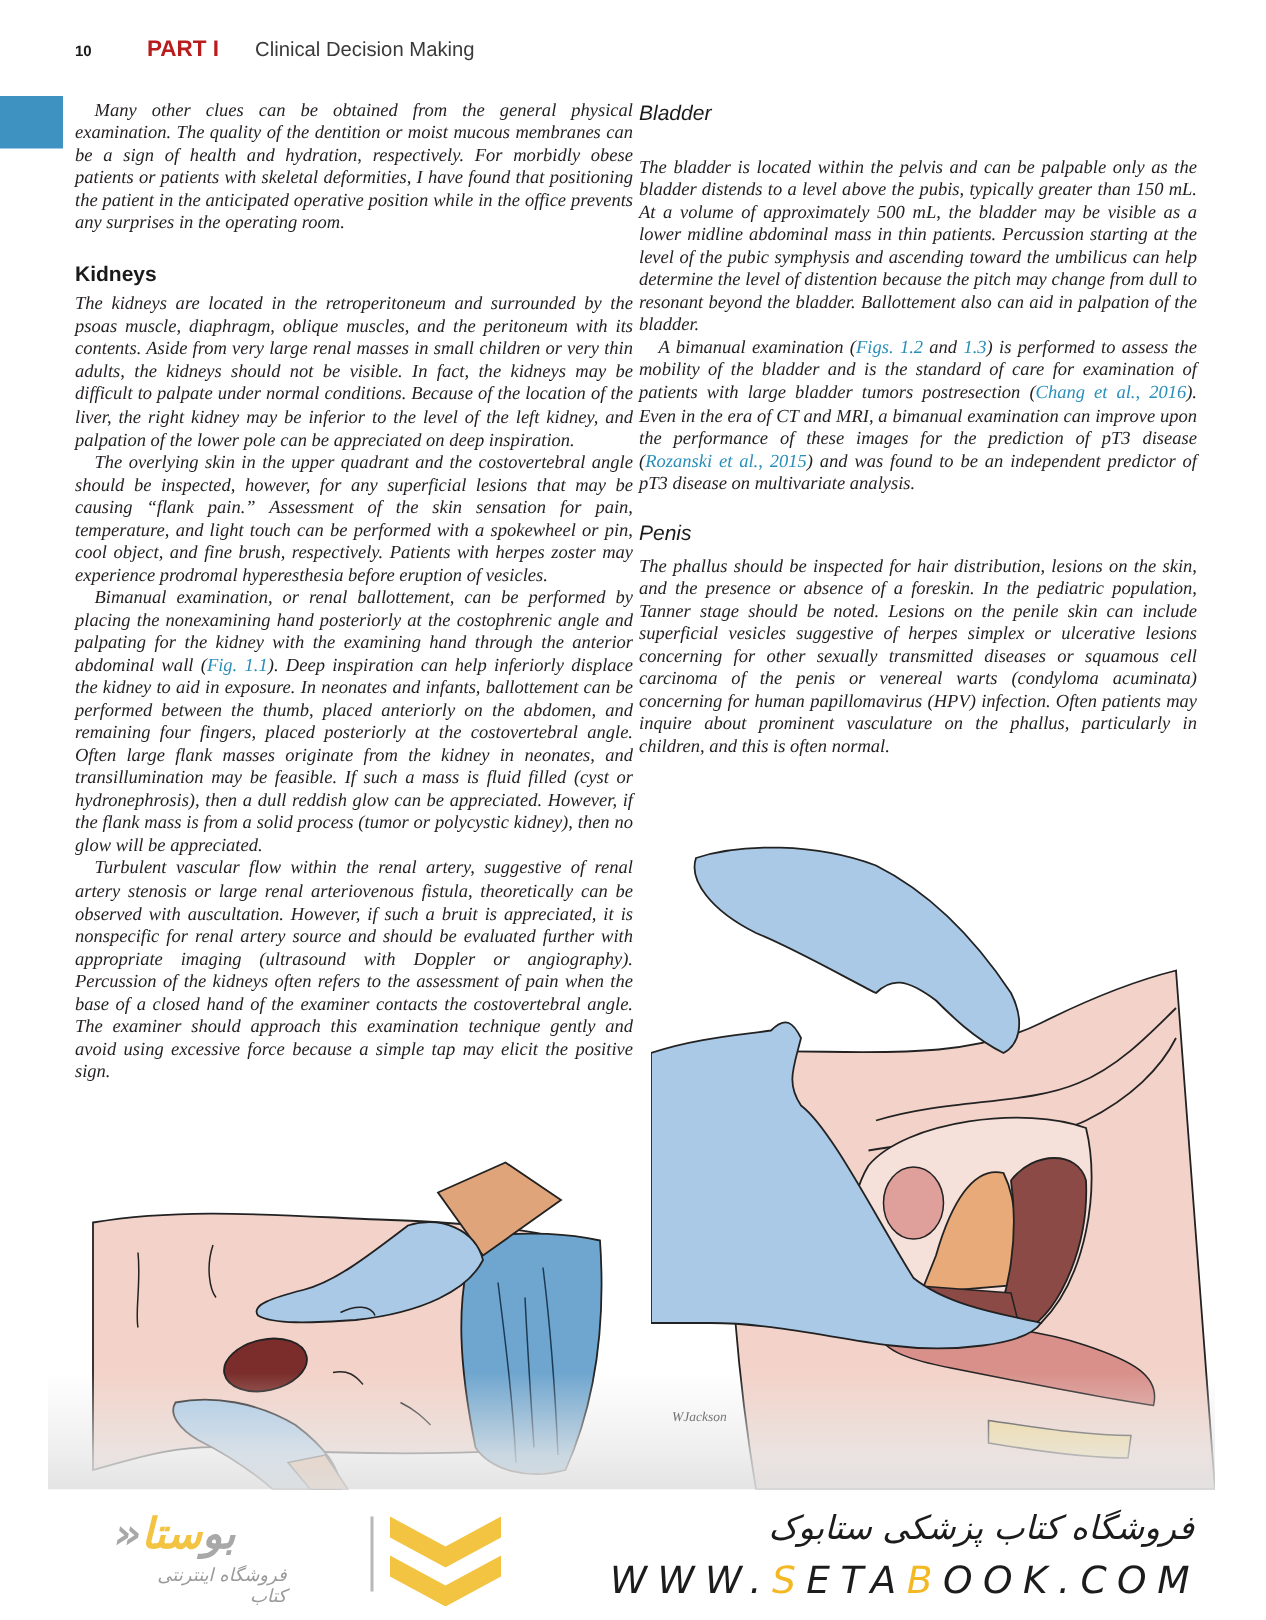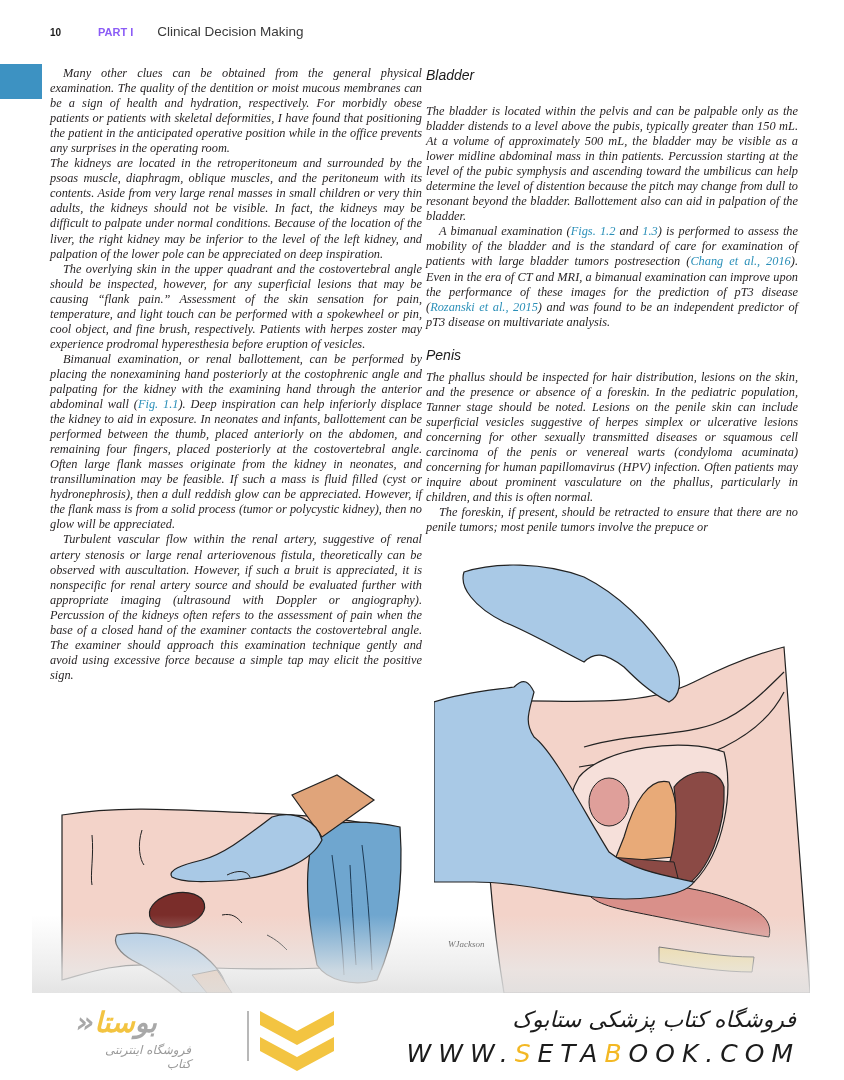--- a/index.html
+++ b/index.html
@@ -2,21 +2,21 @@
 <html><head>
 <meta charset="utf-8">
 <style>
   * { box-sizing: border-box; margin: 0; padding: 0; }
   html, body { width: 844px; height: 1080px; background: #ffffff; overflow: hidden; }
   body { position: relative; font-family: "Liberation Serif", "DejaVu Serif", serif; color: #231f20; }
 
   .running-head { position: absolute; top: 24px; left: 50px; height: 20px; display: flex; align-items: baseline;
     font-family: "Liberation Sans", "DejaVu Sans", sans-serif; }
   .page-num { font-size: 10px; font-weight: bold; color: #1a1a1a; width: 48px; }
-  .part-label { font-size: 11px; font-weight: bold; color: #8b5cf6; margin-right: 8px; }
+  .part-label { font-size: 15px; font-weight: bold; color: #b91c1c; margin-right: 8px; }
   .part-title { font-size: 13.5px; color: #3a3a3a; margin-left: 16px; }
 
   .thumb-tab { position: absolute; left: 0; top: 64px; width: 42px; height: 35px; background: #3d92c2; }
 
   .col { position: absolute; width: 372px; text-align: justify; font-size: 12.35px; line-height: 15.05px; }
   .col-left { left: 50px; top: 66px; }
   .col-right { left: 426px; top: 66px; }
 
   .col p { text-indent: 13px; hyphens: manual; font-style: italic; }
   .col p.noindent { text-indent: 0; }
@@ -58,33 +58,33 @@
 <div class="running-head">
   <span class="page-num">10</span>
   <span class="part-label">PART I</span>
   <span class="part-title">Clinical Decision Making</span>
 </div>
 
 <div class="thumb-tab"></div>
 
 <div class="col col-left">
   <p>Many other clues can be obtained from the general physical examination. The quality of the dentition or moist mucous membranes can be a sign of health and hydration, respectively. For morbidly obese patients or patients with skeletal deformities, I have found that positioning the patient in the anticipated operative position while in the office prevents any surprises in the operating room.</p>
+  <h2 class="sec-head" style="margin-top:17px;margin-bottom:4px;">Kidneys</h2>
   <p class="noindent">The kidneys are located in the retroperitoneum and surrounded by the psoas muscle, diaphragm, oblique muscles, and the peritoneum with its contents. Aside from very large renal masses in small children or very thin adults, the kidneys should not be visible. In fact, the kidneys may be difficult to palpate under normal conditions. Because of the location of the liver, the right kidney may be inferior to the level of the left kidney, and palpation of the lower pole can be appreciated on deep inspiration.</p>
   <p>The overlying skin in the upper quadrant and the costovertebral angle should be inspected, however, for any superficial lesions that may be causing “flank pain.” Assessment of the skin sensation for pain, temperature, and light touch can be performed with a spoke­wheel or pin, cool object, and fine brush, respectively. Patients with herpes zoster may experience prodromal hyperesthesia before eruption of vesicles.</p>
   <p><span>Bimanual examination, or renal ballottement, can be performed by placing the nonexamining hand posteriorly at the costophrenic angle and palpating for the kidney with the examining hand through the anterior abdominal wall (</span><a class="xref">Fig. 1.1</a><span>). Deep inspiration can help inferiorly displace the kidney to aid in exposure. In neonates and infants, ballottement can be performed between the thumb, placed anteriorly on the abdomen, and remaining four fingers, placed posteriorly at the costovertebral angle. Often large flank masses originate from the kidney in neonates, and transillumination may be feasible. If such a mass is fluid filled (cyst or hydronephrosis), then a dull reddish glow can be appreciated. However, if the flank mass is from a solid process (tumor or polycystic kidney), then no glow will be appreciated.</span></p>
   <p>Turbulent vascular flow within the renal artery, suggestive of renal artery stenosis or large renal arteriovenous fistula, theoretically can be observed with auscultation. However, if such a bruit is appreciated, it is nonspecific for renal artery source and should be evaluated further with appropriate imaging (ultrasound with Doppler or angiography). Percussion of the kidneys often refers to the assessment of pain when the base of a closed hand of the examiner contacts the costovertebral angle. The examiner should approach this examina­tion technique gently and avoid using excessive force because a simple tap may elicit the positive sign.</p>
 </div>
 
 <div class="col col-right">
   <h3 class="subsec-head" style="margin-bottom:20px;">Bladder</h3>
   <p class="noindent">The bladder is located within the pelvis and can be palpable only as the bladder distends to a level above the pubis, typically greater than 150 mL. At a volume of approximately 500 mL, the bladder may be visible as a lower midline abdominal mass in thin patients. Percussion starting at the level of the pubic symphysis and ascending toward the umbilicus can help determine the level of distention because the pitch may change from dull to resonant beyond the bladder. Ballottement also can aid in palpation of the bladder.</p>
   <p><span>A bimanual examination (</span><a class="xref">Figs. 1.2</a><span> and </span><a class="xref">1.3</a><span>) is performed to assess the mobility of the bladder and is the standard of care for examination of patients with large bladder tumors postresection (</span><a class="xref">Chang et al., 2016</a><span>). Even in the era of CT and MRI, a bimanual examination can improve upon the performance of these images for the prediction of pT3 disease (</span><a class="xref">Rozanski et al., 2015</a><span>) and was found to be an independent predictor of pT3 disease on multivariate analysis.</span></p>
   <h3 class="subsec-head" style="margin-top:16px;margin-bottom:6px;">Penis</h3>
   <p class="noindent">The phallus should be inspected for hair distribution, lesions on the skin, and the presence or absence of a foreskin. In the pediatric population, Tanner stage should be noted. Lesions on the penile skin can include superficial vesicles suggestive of herpes simplex or ulcerative lesions concerning for other sexually transmitted diseases or squamous cell carcinoma of the penis or venereal warts (condyloma acuminata) concerning for human papillomavirus (HPV) infection. Often patients may inquire about prominent vasculature on the phallus, particularly in children, and this is often normal.</p>
-  <p>The foreskin, if present, should be retracted to ensure that there are no penile tumors; most penile tumors involve the prepuce or</p>
 </div>
 
 <div class="fig fig-left">
   <svg viewBox="0 0 400 228">
 
     <path d="M30 50 C90 40 150 45 220 48 C280 50 320 55 340 60 L345 200 C280 205 200 205 120 200 C80 198 50 210 30 215 Z" fill="#f3d3c9" stroke="#222" stroke-width="1.2"></path>
 
     <path d="M285 60 C320 55 350 58 368 62 C372 120 365 170 345 215 C320 222 295 215 285 200 C275 150 270 100 285 60 Z" fill="#6fa6cf" stroke="#222" stroke-width="1.2"></path>
     <path d="M300 90 C305 130 310 170 312 210 M330 80 C335 120 338 160 340 205 M318 100 C320 140 322 170 324 200" stroke="#1d3a55" stroke-width="1" fill="none"></path>
 

